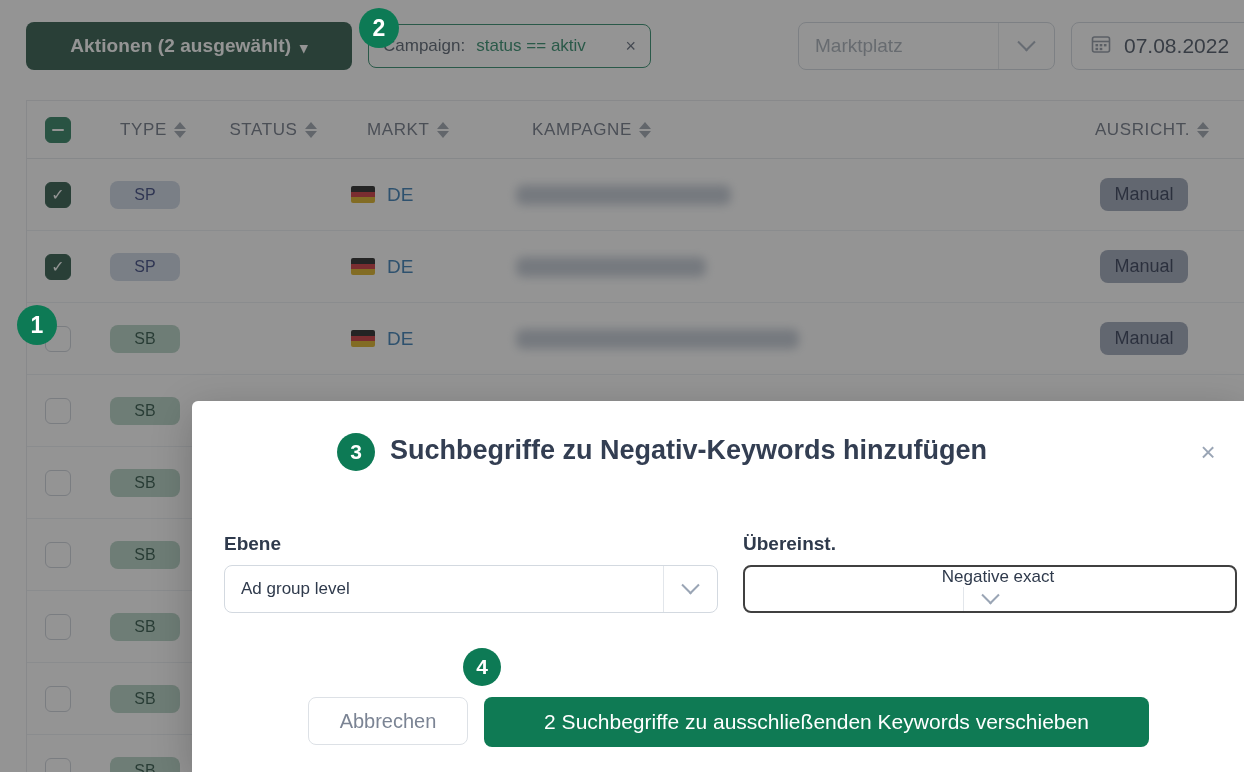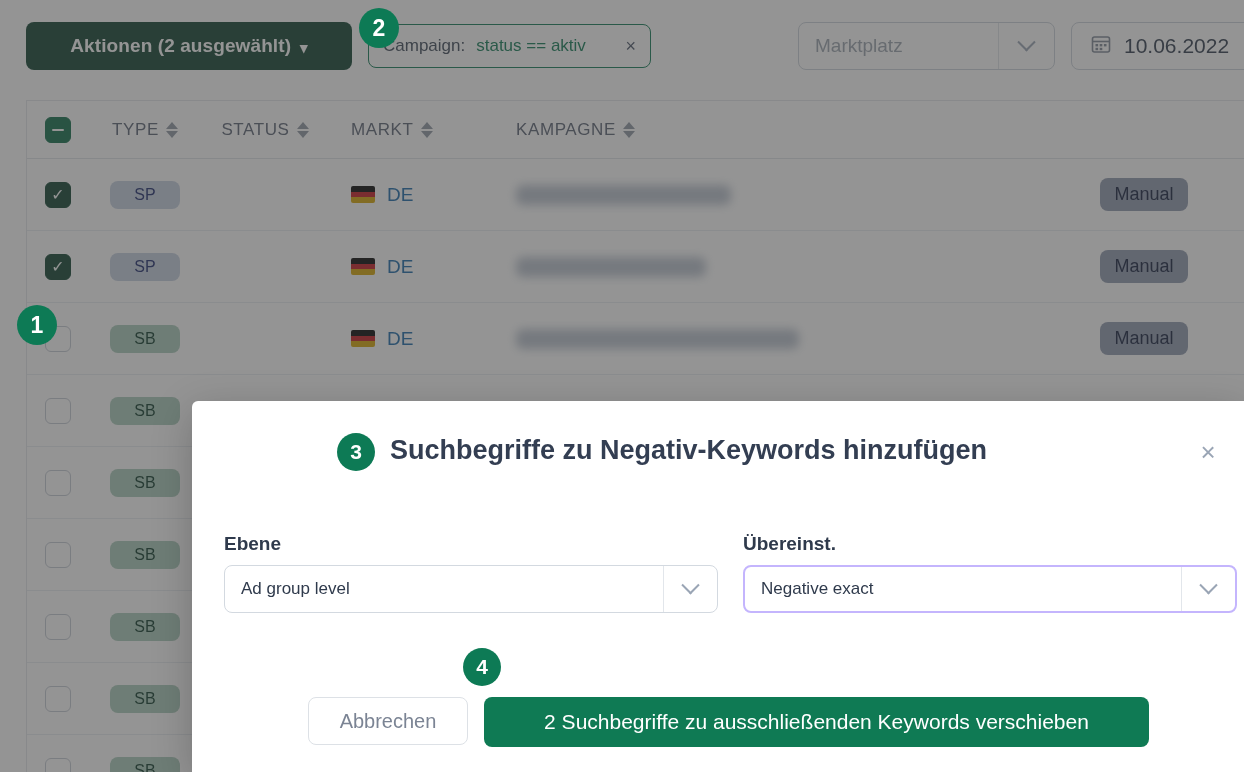--- a/index.html
+++ b/index.html
@@ -100,21 +100,21 @@
   }
   .c-check { width: 62px; display: flex; justify-content: center; align-items: center; }
   .c-type  { width: 112px; display: flex; justify-content: center; align-items: center; }
   .c-status{ width: 128px; display: flex; justify-content: center; align-items: center; }
   .c-markt { width: 165px; display: flex; align-items: center; gap: 12px; padding-left: 22px; }
   .c-kamp  { flex: 1; display: flex; align-items: center; padding-left: 22px; }
   .c-ausr  { width: 200px; display: flex; justify-content: center; align-items: center; }
 
   .th {
     font-size: 17px; color: #596273; letter-spacing: .6px;
-    display: flex; align-items: center; gap: 7px; cursor: pointer;
+    display: flex; align-items: center; gap: 7px; cursor: pointer; margin-left: 16px;
   }
   .sorter { display: inline-flex; flex-direction: column; gap: 2px; }
   .sorter i {
     display: block; width: 0; height: 0;
     border-left: 6px solid transparent; border-right: 6px solid transparent;
   }
   .sorter i.up   { border-bottom: 7px solid #8e96a3; }
   .sorter i.down { border-top: 7px solid #8e96a3; }
 
   .cbx {
@@ -185,21 +185,21 @@
   }
 
   .field { position: absolute; }
   .field .lbl {
     font-size: 19px; font-weight: bold; color: #2f3a4c; margin-bottom: 10px;
   }
   .select-ctl {
     height: 48px; border: 1px solid #d3d9e0; border-radius: 8px;
     display: flex; align-items: center; cursor: pointer; background: #fff;
   }
-  .select-ctl.focused { border: 2px solid #c4b5fd; }
+  .select-ctl.focused { border: 2px solid #404040; flex-direction: column; }
   .select-ctl .sv { flex: 1; padding-left: 16px; font-size: 17px; color: #2f3a4c; }
   .select-ctl .sa {
     width: 54px; height: 100%; border-left: 1px solid #e2e6eb;
     display: flex; align-items: center; justify-content: center;
   }
   #field-ebene { left: 32px; top: 132px; width: 494px; }
   #field-match { left: 551px; top: 132px; width: 494px; }
 
   .chev {
     width: 13px; height: 13px;
@@ -266,21 +266,21 @@
         <svg width="22" height="22" viewBox="0 0 22 22" aria-hidden="true">
           <rect x="2.5" y="4" width="17" height="15" rx="2" fill="none" stroke="#7d8795" stroke-width="1.6"></rect>
           <line x1="2.5" y1="8.5" x2="19.5" y2="8.5" stroke="#7d8795" stroke-width="1.6"></line>
           <rect x="5.5" y="11" width="2.6" height="2.4" fill="#7d8795"></rect>
           <rect x="9.7" y="11" width="2.6" height="2.4" fill="#7d8795"></rect>
           <rect x="13.9" y="11" width="2.6" height="2.4" fill="#7d8795"></rect>
           <rect x="5.5" y="14.8" width="2.6" height="2.4" fill="#7d8795"></rect>
           <rect x="9.7" y="14.8" width="2.6" height="2.4" fill="#7d8795"></rect>
         </svg>
       </span>
-      <span class="d-text">10.06.2022</span>
+      <span class="d-text">07.08.2022</span>
     </div>
   </div>
 
   <div id="data-table">
 
     <div class="tbl-head">
       <div class="c-check">
         <div class="cbx indet">
             <span class="dash"></span>
           </div>
@@ -308,20 +308,29 @@
           <span>MARKT</span>
           <span class="sorter">
               <i class="up"></i>
               <i class="down"></i>
             </span>
         </div>
       </div>
       <div class="c-kamp">
         <div class="th">
           <span>KAMPAGNE</span>
+          <span class="sorter">
+              <i class="up"></i>
+              <i class="down"></i>
+            </span>
+        </div>
+      </div>
+      <div class="c-ausr">
+        <div class="th">
+          <span>AUSRICHT.</span>
           <span class="sorter">
               <i class="up"></i>
               <i class="down"></i>
             </span>
         </div>
       </div>
     </div>
 
     <div id="table-body">
         <div class="tbl-row">

